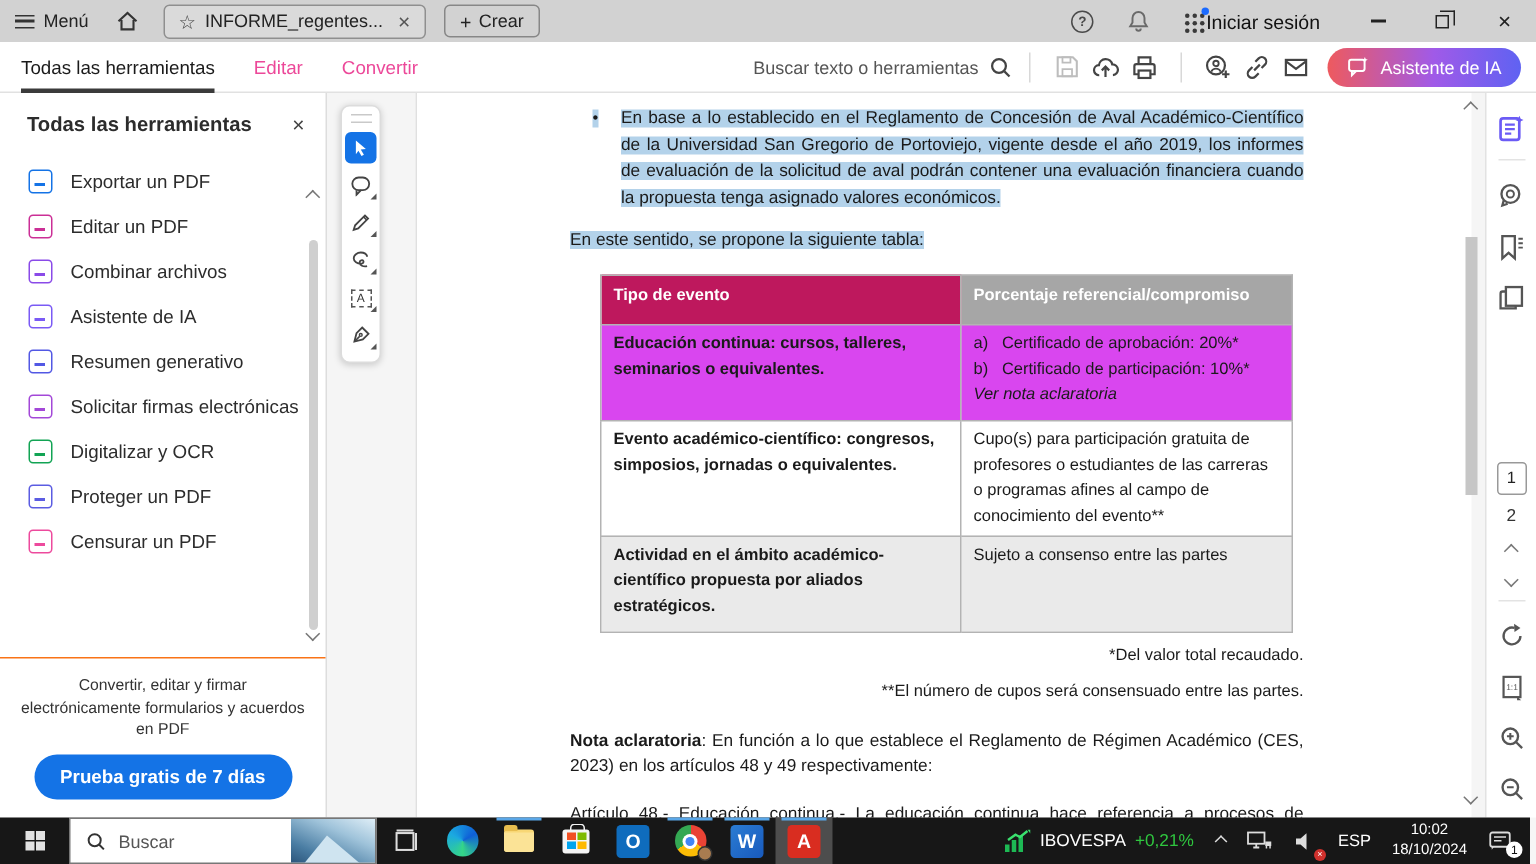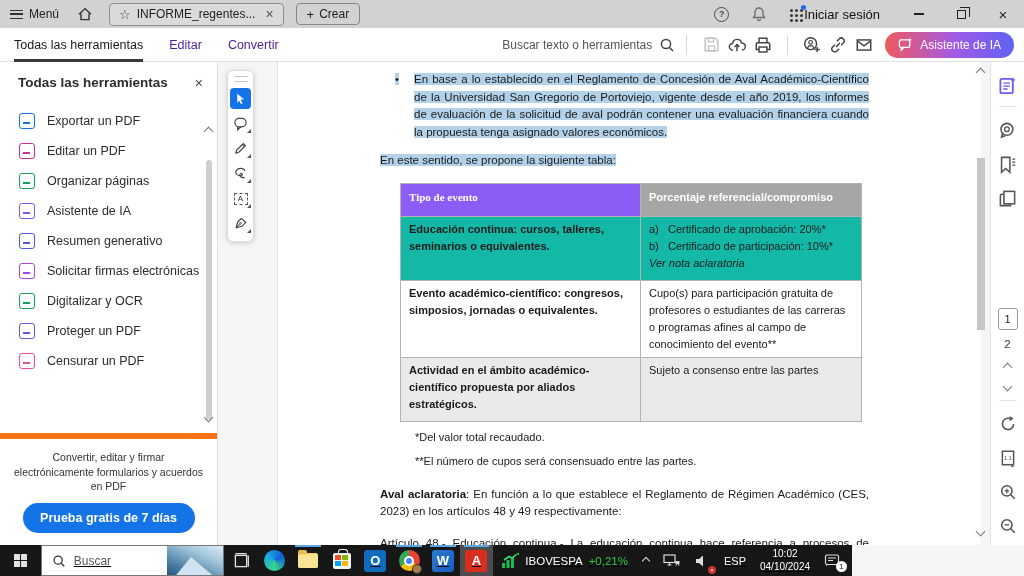--- a/index.html
+++ b/index.html
@@ -29,21 +29,21 @@
 .win-ctl{display:flex;height:28px;margin-left:18px;}
 .win-ctl>div{width:42px;display:flex;align-items:center;justify-content:center;color:#222;}
 .min-glyph{width:10px;height:1.4px;background:#222;}
 .restore-glyph{width:9px;height:9px;border:1.2px solid #222;position:relative;}
 .restore-glyph::before{content:"";position:absolute;left:2px;top:-4px;width:9px;height:9px;border:1.2px solid #222;border-left:none;border-bottom:none;}
 .close-glyph{font-size:15px;line-height:1;}
 
 
 .toolbar{position:absolute;left:0;top:28px;width:1024px;height:34px;background:#fff;border-bottom:1px solid #e1e1e1;display:flex;align-items:center;}
 .tool-tabs{display:flex;height:34px;margin-left:14px;gap:26px;}
-.tool-tab{display:flex;align-items:center;font-size:12.5px;color:#4c1d95;border-bottom:3px solid transparent;padding-top:3px;}
+.tool-tab{display:flex;align-items:center;font-size:12.5px;color:#ec4899;border-bottom:3px solid transparent;padding-top:3px;}
 .tool-tab.active{border-bottom-color:#3b3b3b;color:#1a1a1a;}
 .search-tool{display:flex;align-items:center;gap:7px;font-size:12px;color:#555;}
 .tb-sep{width:1px;height:20px;background:#d8d8d8;margin:0 11px;}
 .tb-icon{display:flex;align-items:center;justify-content:center;width:26px;height:26px;}
 .ai-btn{margin:0 10px 0 8px;height:26px;border-radius:13px;padding:0 13px;display:flex;align-items:center;gap:7px;color:#fff;font-size:12px;background:linear-gradient(90deg,#ee5a5e 0%,#a05ae8 55%,#5f62f2 100%);border:none;}
 
 
 .main{position:absolute;left:0;top:62px;width:1024px;height:483px;display:flex;}
 
 
@@ -57,42 +57,42 @@
 .tp-ico{width:16px;height:16px;border:1.6px solid;border-radius:3px;position:relative;flex:none;}
 .tp-ico i{position:absolute;left:3px;top:8px;width:7px;height:1.6px;}
 .tp-scroll{position:absolute;right:3px;top:2px;bottom:2px;width:10px;}
 .chev{width:7px;height:7px;border-right:1.6px solid #777;border-bottom:1.6px solid #777;display:inline-block;}
 .chev.up{transform:rotate(-135deg);}
 .chev.down{transform:rotate(45deg);}
 .tp-scroll .chev{position:absolute;left:1px;}
 .tp-scroll .chev.up{top:30px;}
 .tp-scroll .chev.down{bottom:10px;}
 .tp-thumb{position:absolute;left:2px;top:62px;height:260px;width:6px;background:#cfcfcf;border-radius:3px;}
-.tp-footer{border-top:6px solid #f97316;padding:11px 12px 12px;}
+.tp-footer{border-top:1px solid #f97316;padding:11px 12px 12px;}
 .tp-caption{font-size:10.5px;color:#333;text-align:center;line-height:1.35;}
 .trial-btn{display:block;margin:10px auto 0;height:30px;width:172px;border-radius:16px;background:#1473e6;color:#fff;font-weight:bold;font-size:12.5px;border:none;}
 
 
 .viewer{flex:1;position:relative;background:#f5f5f5;overflow:hidden;}
 .page{position:absolute;left:59px;top:0;bottom:0;width:704px;background:#fff;border-left:1px solid #e0e0e0;}
 .content{position:absolute;left:102px;top:0;width:489px;font-size:11.5px;line-height:17.5px;color:#1a1a1a;}
 .hl{background:var(--hl,#b3d2ea);}
 .bullet-row{margin-top:9px;display:flex;padding-left:15px;}
 .bullet-glyph{width:19px;flex:none;font-size:11px;}
 .bullet-text{flex:1;text-align:justify;}
 .intro{margin-top:11px;}
 .doc-table{margin:13px 0 0 20px;width:462px;border-collapse:collapse;font-size:11px;line-height:17px;}
 .doc-table th,.doc-table td{border:1px solid #b3b3b3;vertical-align:top;padding:4px 8px;}
 .doc-table th{color:#fff;font-weight:bold;text-align:left;height:33px;padding-top:5px;}
 .doc-table .ev{width:240px;font-weight:bold;}
-.doc-table tr.r1 td{background:#14b8a6;padding-bottom:8px;}
+.doc-table tr.r1 td{background:#d946ef;padding-bottom:8px;}
 .doc-table tr.r2 td{background:#fff;}
 .doc-table tr.r3 td{background:#eaeaea;padding-bottom:8px;}
 .doc-table .it{font-style:italic;}
-.footnote{margin:7px 0 0 35px;font-size:11px;}
+.footnote{margin:7px 0 0 35px;font-size:11px;text-align:right;}
 .note-para{margin-top:15px;text-align:justify;}
 .note-para b{font-weight:bold;}
 .article-para{margin-top:14px;text-align:justify;}
 
 
 .quick-tools{position:absolute;left:9px;top:8px;width:27px;background:#fff;border:1px solid #dcdcdc;border-radius:6px;box-shadow:0 1px 5px rgba(0,0,0,.18);display:flex;flex-direction:column;align-items:center;padding:4px 0 5px;}
 .qt-handle{width:14px;height:6px;border-top:1.5px solid #c9c9c9;border-bottom:1.5px solid #c9c9c9;margin:1px 0 4px;}
 .qt-btn{width:21px;height:21px;margin:2px 0;display:flex;align-items:center;justify-content:center;position:relative;}
 .qt-btn.sel{background:#1473e6;border-radius:4px;}
 .qt-dd::after{content:"";position:absolute;right:0;bottom:1px;border-style:solid;border-width:0 0 4px 4px;border-color:transparent transparent #555 transparent;}
@@ -110,21 +110,21 @@
 .rr-icon{margin-top:12px;display:flex;align-items:center;justify-content:center;width:22px;height:22px;}
 .rr-div{width:18px;height:1px;background:#e3e3e3;margin-top:10px;}
 .rr-spacer{flex:1;}
 .page-box{width:20px;height:22px;border:1px solid #999;border-radius:3px;display:flex;align-items:center;justify-content:center;font-size:11px;color:#222;background:#fff;}
 .page-next{margin-top:8px;font-size:11.5px;color:#333;}
 .rr-chev{margin-top:14px;}
 .rr-chev2{margin-top:12px;}
 .rr-bottom{margin-bottom:8px;display:flex;flex-direction:column;align-items:center;}
 
 
-.taskbar{position:absolute;left:0;top:545px;width:852px;height:31px;background:#171717;display:flex;align-items:stretch;text-decoration:underline;}
+.taskbar{position:absolute;left:0;top:545px;width:1020px;height:31px;background:#171717;display:flex;align-items:stretch;}
 .tb-start{width:46px;display:flex;align-items:center;justify-content:center;}
 .win-logo{width:13px;height:13px;display:grid;grid-template-columns:6px 6px;grid-template-rows:6px 6px;gap:1px;}
 .win-logo span{background:#e2e2e2;}
 .tsearch{width:205px;background:#fff;border:1px solid #777;display:flex;align-items:center;gap:8px;padding-left:10px;position:relative;}
 .tsearch .ph{font-size:12px;color:#555;}
 .tsearch-img{position:absolute;right:0;top:0;bottom:0;width:56px;background:linear-gradient(205deg,#dfeef7 0%,#9fc3da 35%,#4a7da3 75%,#2c567c 100%);overflow:hidden;}
 .tsearch-img::after{content:"";position:absolute;left:6px;bottom:-4px;width:0;height:0;border-left:18px solid transparent;border-right:26px solid transparent;border-bottom:22px solid #cfe4f0;}
 .tb-cell{width:38px;display:flex;align-items:center;justify-content:center;position:relative;}
 .tb-cell.running::before{content:"";position:absolute;left:4px;right:4px;top:0;height:2px;background:#5aa7e8;}
 .tb-cell.active{background:#4d4d4d;}
@@ -282,24 +282,24 @@
             </span>
           <span class="label">Exportar un PDF</span>
         </div>
         <div class="tp-item">
           <span class="tp-ico" style="border-color: rgb(203, 47, 150);">
               <i style="background: rgb(203, 47, 150);"></i>
             </span>
           <span class="label">Editar un PDF</span>
         </div>
         <div class="tp-item">
-          <span class="tp-ico" style="border-color: rgb(18, 164, 84);">
-              <i style="background: rgb(18, 164, 84);"></i>
-            </span>
-          <span class="label">Organizar páginas</span>
+          <span class="tp-ico" style="border-color: rgb(138, 74, 232);">
+              <i style="background: rgb(138, 74, 232);"></i>
+            </span>
+          <span class="label">Combinar archivos</span>
         </div>
         <div class="tp-item">
           <span class="tp-ico" style="border-color: rgb(122, 90, 245);">
               <i style="background: rgb(122, 90, 245);"></i>
             </span>
           <span class="label">Asistente de IA</span>
         </div>
         <div class="tp-item">
           <span class="tp-ico" style="border-color: rgb(82, 88, 228);">
               <i style="background: rgb(82, 88, 228);"></i>
@@ -350,21 +350,21 @@
       <div class="page">
         <div class="content">
           <div class="bullet-row">
             <span class="bullet-glyph"><span class="hl">•</span></span>
             <span class="bullet-text"><span class="hl">En base a lo establecido en el Reglamento de Concesión de Aval Académico-Científico de la Universidad San Gregorio de Portoviejo, vigente desde el año 2019, los informes de evaluación de la solicitud de aval podrán contener una evaluación financiera cuando la propuesta tenga asignado valores económicos.</span></span>
           </div>
           <div class="intro"><span class="hl">En este sentido, se propone la siguiente tabla:</span></div>
           <table class="doc-table">
             <thead>
               <tr>
-                <th class="ev" style="background: #8b5cf6; font-family: Liberation Serif, serif;">Tipo de evento</th>
+                <th class="ev" style="background: #be185d;">Tipo de evento</th>
                 <th style="background: rgb(166, 166, 166);">Porcentaje referencial/compromiso</th>
               </tr>
             </thead>
             <tbody>
               <tr class="r1">
                 <td class="ev">Educación continua: cursos, talleres, seminarios o equivalentes.</td>
                 <td>
                   <div>a)&nbsp;&nbsp;&nbsp;Certificado de aprobación: 20%*</div>
                   <div>b)&nbsp;&nbsp;&nbsp;Certificado de participación: 10%*</div>
                   <div class="it">Ver nota aclaratoria</div>
@@ -375,21 +375,21 @@
                 <td>Cupo(s) para participación gratuita de profesores o estudiantes de las carreras o programas afines al campo de conocimiento del evento**</td>
               </tr>
               <tr class="r3">
                 <td class="ev">Actividad en el ámbito académico-científico propuesta por aliados estratégicos.</td>
                 <td>Sujeto a consenso entre las partes</td>
               </tr>
             </tbody>
           </table>
           <div class="footnote">*Del valor total recaudado.</div>
           <div class="footnote">**El número de cupos será consensuado entre las partes.</div>
-          <div class="note-para"><b>Aval aclaratoria</b><span>: En función a lo que establece el Reglamento de Régimen Académico (CES, 2023) en los artículos 48 y 49 respectivamente:</span></div>
+          <div class="note-para"><b>Nota aclaratoria</b><span>: En función a lo que establece el Reglamento de Régimen Académico (CES, 2023) en los artículos 48 y 49 respectivamente:</span></div>
           <div class="article-para">Artículo 48.- Educación continua.- La educación continua hace referencia a procesos de capacitación, actualización y certificación de competencias laborales específicas. Se ejecuta en forma de cursos, seminarios, talleres u otras actividades académicas. La educación continua es</div>
         </div>
       </div>
 
       <div class="quick-tools">
         <div class="qt-handle"></div>
         <div class="qt-btn sel">
           <svg width="13" height="13" viewBox="0 0 16 16">
               <path d="M4 2l8.2 7-4.2.5 2.6 4.2-2 1.1-2.5-4.3L4 13.4z" fill="#fff"></path>
             </svg>
@@ -571,21 +571,21 @@
       </div>
       <div class="tray-item" style="position:relative;">
         <svg width="16" height="14" viewBox="0 0 16 14">
             <path d="M2 5h3l4-3.5v11L5 9H2z" fill="#ddd"></path>
           </svg>
         <span style="position:absolute;right:1px;bottom:2px;width:8px;height:8px;border-radius:50%;background:#d0312d;color:#fff;font-size:6px;display:flex;align-items:center;justify-content:center;">×</span>
       </div>
       <div class="tray-item lang">ESP</div>
       <div class="clock">
         <div>10:02</div>
-        <div>04/10/2024</div>
+        <div>18/10/2024</div>
       </div>
       <div class="tray-item notif">
         <svg width="17" height="15" viewBox="0 0 17 15">
             <rect x="1.5" y="2" width="13" height="9.5" rx="1.5" fill="none" stroke="#ddd" stroke-width="1.2"></rect>
             <path d="M4 5h8M4 7.5h5" stroke="#ddd" stroke-width="1.1"></path>
             <path d="m4 11.5-1.5 2v-2z" fill="#ddd"></path>
           </svg>
         <span class="notif-badge">1</span>
       </div>
     </div>

